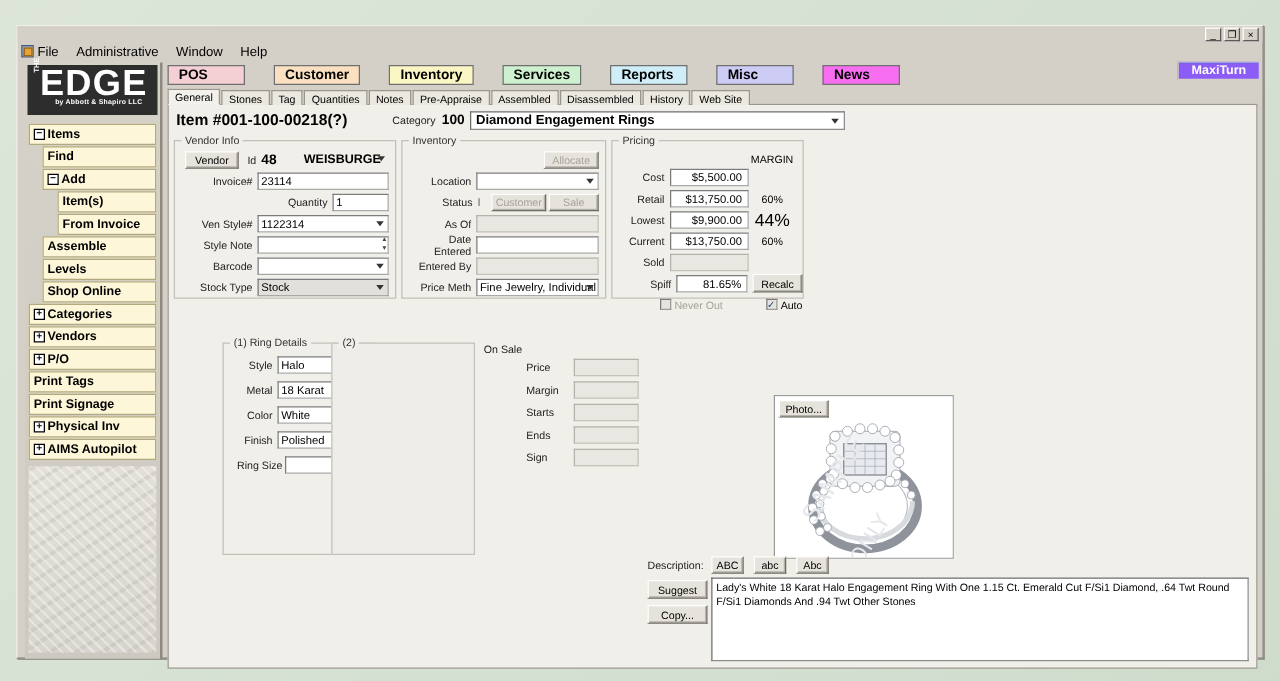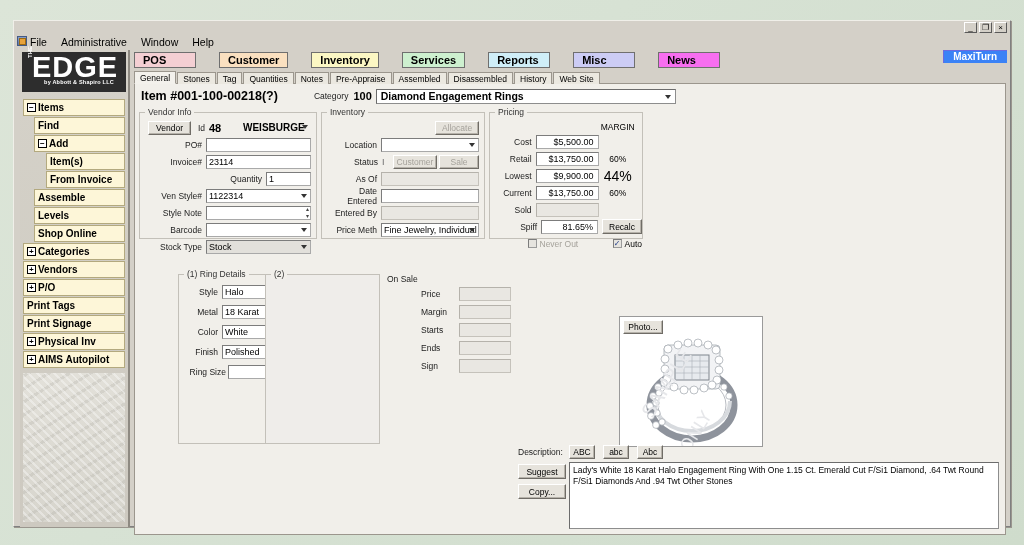--- a/index.html
+++ b/index.html
@@ -109,21 +109,21 @@
   #content { flex:1; position:relative; padding:3px 4px 0 4px; }
   #maintabs { display:flex; gap:23px; height:16px; align-items:flex-end; position:relative; }
   .mtab {
     height:16px; padding:0 8px; min-width:62px;
     border:1px solid #6f6f6f;
     font-size:11px; font-weight:bold; color:#000;
     display:flex; align-items:center; cursor:default;
   }
   #maxiturn {
     position:absolute; right:2px; top:0;
-    background:#3b82f6; color:#fff; font-size:10px; font-weight:bold;
+    background:#8b5cf6; color:#fff; font-size:10px; font-weight:bold;
     padding:1px 10px; border:1px solid #d4d0c8;
     box-shadow: inset 1px 1px 0 #6a6ae0;
   }
   #subtabs { display:flex; margin-top:3px; height:13px; align-items:flex-end; position:relative; z-index:2;}
   .stab {
     height:12px; padding:0 5px;
     background:#ebe8e0; border:1px solid #9b968d; border-bottom:none;
     font-size:8.5px; color:#000; display:flex; align-items:center;
     margin-right:1px; cursor:default;
   }
@@ -365,24 +365,20 @@
             <div class="fsleg">Vendor Info</div>
             <div style="padding:7px 5px 0 4px;">
               <div class="row">
                 <div class="btn" style="width:43px;">Vendor</div>
                 <div class="rlbl" style="width:18px;">Id</div>
                 <div style="font-size:11px;font-weight:bold;width:34px;">48</div>
                 <div class="combo" style="font-size:10px;font-weight:bold;width:68px;position:relative;height:14px;display:flex;align-items:center;">
                   <span>WEISBURGE</span>
                   <span class="caret"></span>
                 </div>
-              </div>
-              <div class="row">
-                <div class="rlbl" style="width:60px;">PO#</div>
-                <div class="inp" style="width:105px;"></div>
               </div>
               <div class="row">
                 <div class="rlbl" style="width:60px;">Invoice#</div>
                 <div class="inp" style="width:105px;">23114</div>
               </div>
               <div class="row">
                 <div class="rlbl" style="width:60px;">Quantity</div>
                 <div class="inp" style="width:45px;">1</div>
               </div>
               <div class="row">

